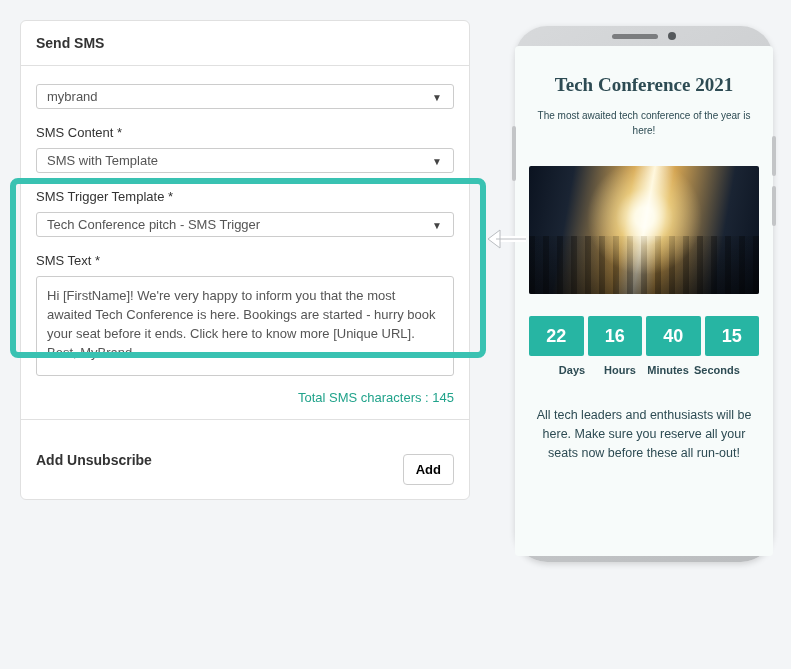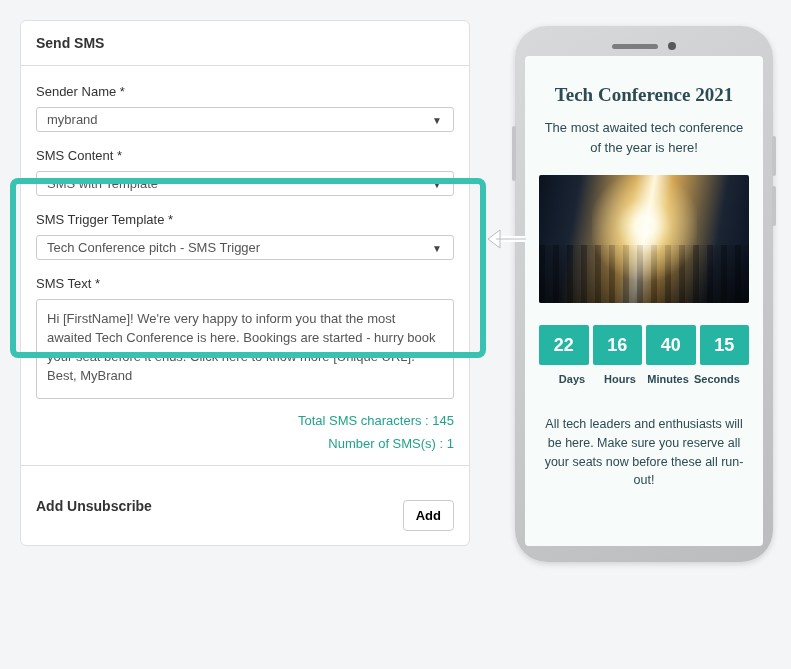--- a/index.html
+++ b/index.html
@@ -119,21 +119,20 @@
 
   
   .phone {
     position: absolute;
     left: 515px;
     top: 26px;
     width: 258px;
     height: 536px;
     background: linear-gradient(145deg,#d7d9db,#babcbe);
     border-radius: 32px;
-    padding: 10px;
     box-shadow: 0 2px 6px rgba(0,0,0,0.15);
   }
   .phone-side-btn {
     position: absolute;
     background: #c3c5c7;
     border-radius: 2px;
   }
   .sb1 { right: -3px; top: 110px; width: 4px; height: 40px; }
   .sb2 { right: -3px; top: 160px; width: 4px; height: 40px; }
   .sb3 { left: -3px;  top: 100px; width: 4px; height: 55px; }
@@ -160,23 +159,23 @@
     color: #2d4b53;
   }
   .screen-title {
     font-family: Georgia, "Times New Roman", serif;
     font-weight: 700;
     font-size: 19px;
     color: #2d4b53;
     margin-bottom: 12px;
   }
   .screen-sub {
-    font-size: 13px;
+    font-size: 10px;
     line-height: 1.5;
-    margin-bottom: 18px;
+    margin-bottom: 28px;
   }
   .hero-img {
     width: 100%;
     height: 128px;
     border-radius: 2px;
     margin-bottom: 22px;
     position: relative;
     overflow: hidden;
     background: linear-gradient(100deg,#0b1320 0%, #1a2433 18%, #d4a452 42%, #fff6da 50%, #d4a452 58%, #1a2433 82%, #0b1320 100%);
   }
@@ -228,21 +227,20 @@
 </style>
 </head>
 <body>
 
 <div class="main-panel">
   <div class="panel-header">Send SMS</div>
 
   <div class="panel-body">
 
     <div class="form-group">
-      <label class="form-label">Sender Name *</label>
       <div class="select-wrap">
         <select class="form-select">
           <option>mybrand</option>
         </select>
         <span class="select-caret">▼</span>
       </div>
     </div>
 
     <div class="form-group">
       <label class="form-label">SMS Content *</label>
@@ -262,21 +260,20 @@
         </select>
         <span class="select-caret">▼</span>
       </div>
     </div>
 
     <div class="form-group">
       <label class="form-label">SMS Text *</label>
       <textarea class="form-textarea" style="">Hi [FirstName]! We're very happy to inform you that the most awaited Tech Conference is here. Bookings are started - hurry book your seat before it ends. Click here to know more [Unique URL]. Best, MyBrand</textarea>
       <div class="stats">
         <div>Total SMS characters : 145</div>
-        <div>Number of SMS(s) : 1</div>
       </div>
     </div>
 
   </div>
 
   <div class="panel-footer">
     <div class="footer-title">Add Unsubscribe</div>
     <button class="add-btn">Add</button>
   </div>
 </div>

